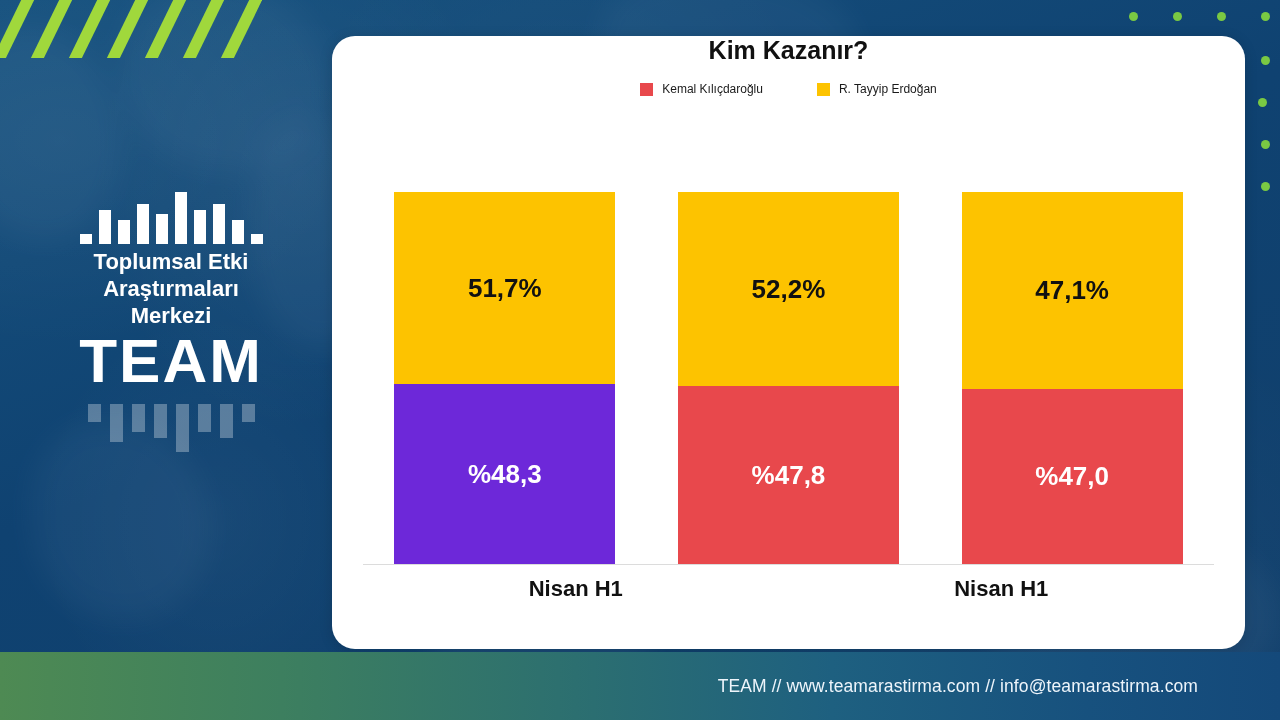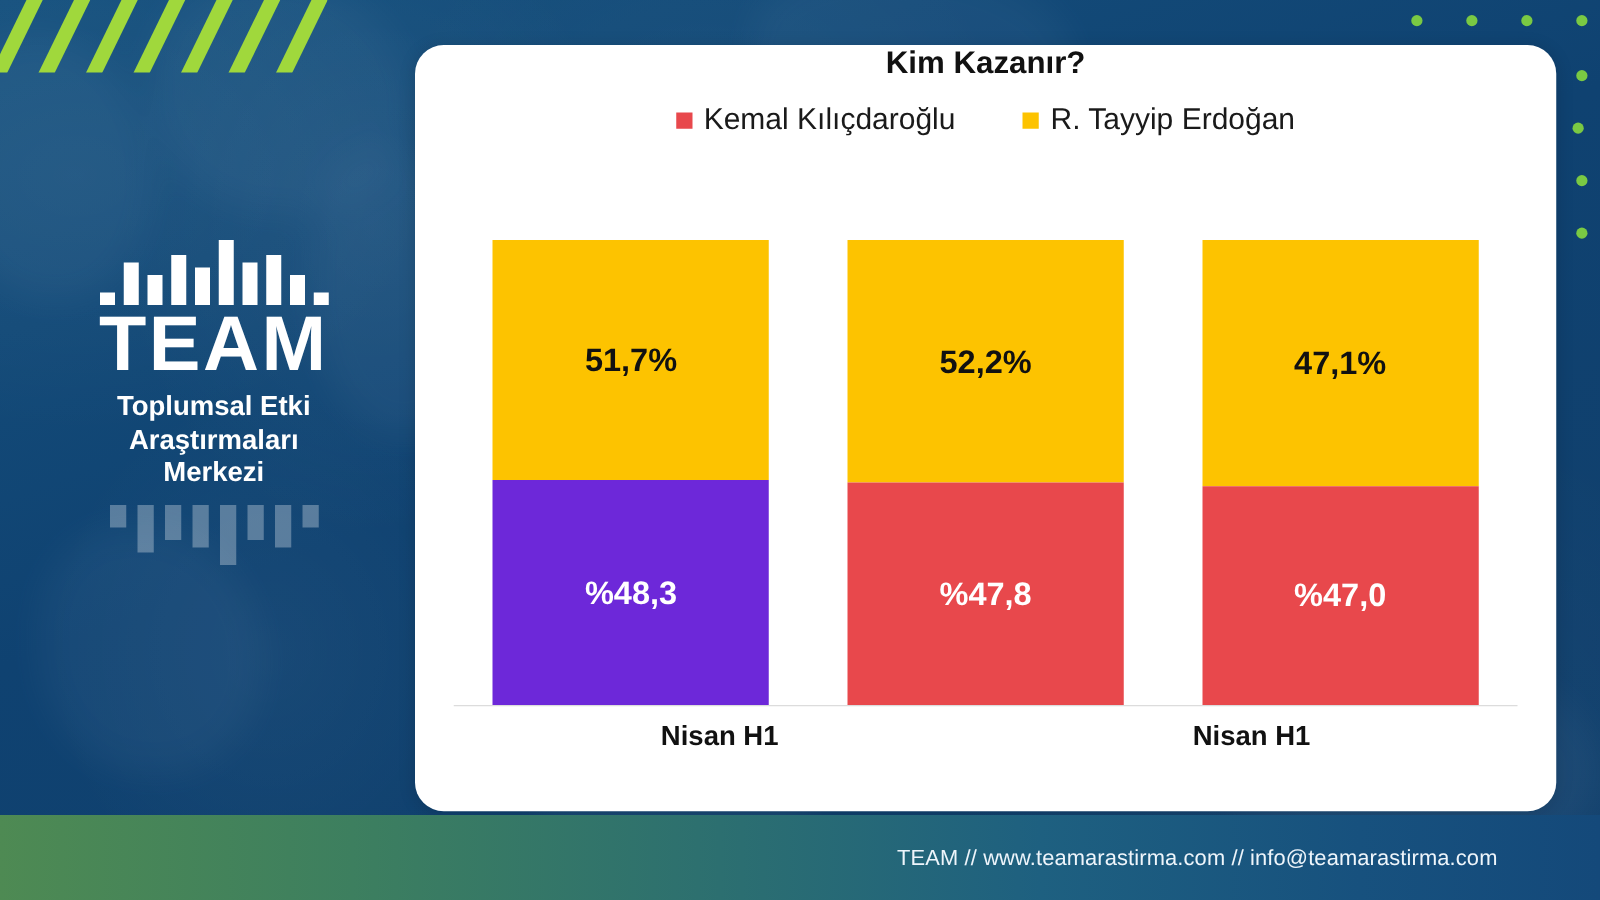--- a/index.html
+++ b/index.html
@@ -64,21 +64,21 @@
     box-shadow:0 2px 14px rgba(0,0,0,0.14);
   }
   #chart-title {
     text-align:center; 
     font-size:25px; font-weight:bold; color:#111;
   }
   #legend {
     display:flex; justify-content:center; align-items:center; gap:54px;
     margin-top:17px;
   }
-  .legend-item { display:flex; align-items:center; gap:9px; font-size:24px; color:#1a1a1a; }
+  .legend-item { display:flex; align-items:center; gap:9px; font-size:12px; color:#1a1a1a; }
   .legend-swatch { width:13px; height:13px; display:block; }
 
   
   #plot {
     position:absolute; left:31px; top:120px; width:851px; height:445px;
   }
   #bars {
     position:absolute; left:0; right:0; top:36px; height:372px;
     display:flex; justify-content:space-around; align-items:stretch;
   }
@@ -136,26 +136,26 @@
       <i style="height:34px"></i>
       <i style="height:24px"></i>
     <i style="height:40px"></i>
       <i style="height:30px"></i>
       <i style="height:52px"></i>
     <i style="height:34px"></i>
       <i style="height:40px"></i>
       <i style="height:24px"></i>
     <i style="height:10px"></i>
   </div>
-  <div id="logo-word">TEAM</div>
   <div id="logo-sub">
     <div>Toplumsal Etki</div>
     <div>Araştırmaları</div>
     <div>Merkezi</div>
   </div>
+  <div id="logo-word">TEAM</div>
   <div class="logo-bars-bottom">
     <i style="height:18px"></i>
       <i style="height:38px"></i>
       <i style="height:28px"></i>
     <i style="height:34px"></i>
       <i style="height:48px"></i>
       <i style="height:28px"></i>
     <i style="height:34px"></i>
       <i style="height:18px"></i>
   </div>

